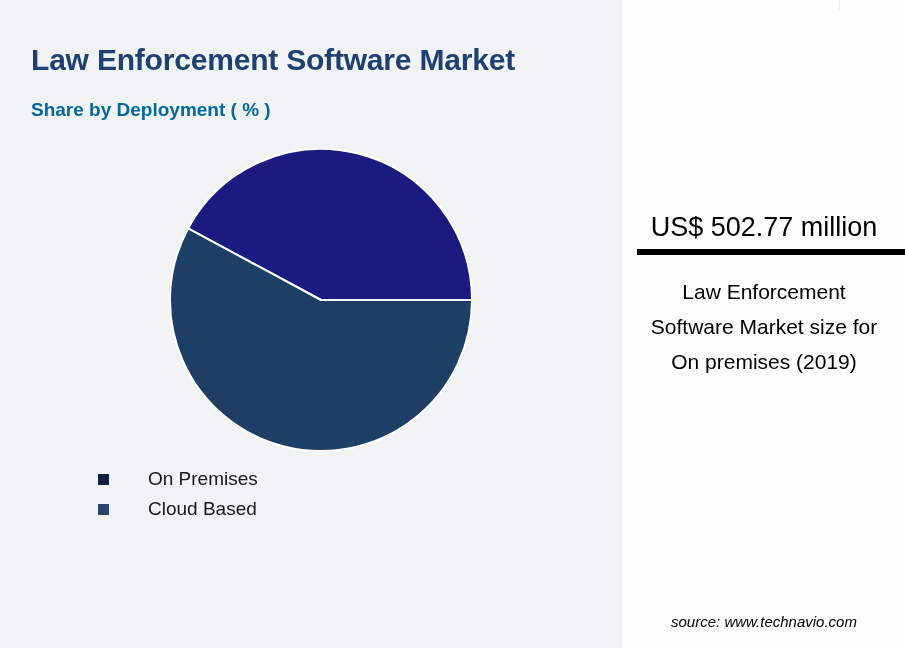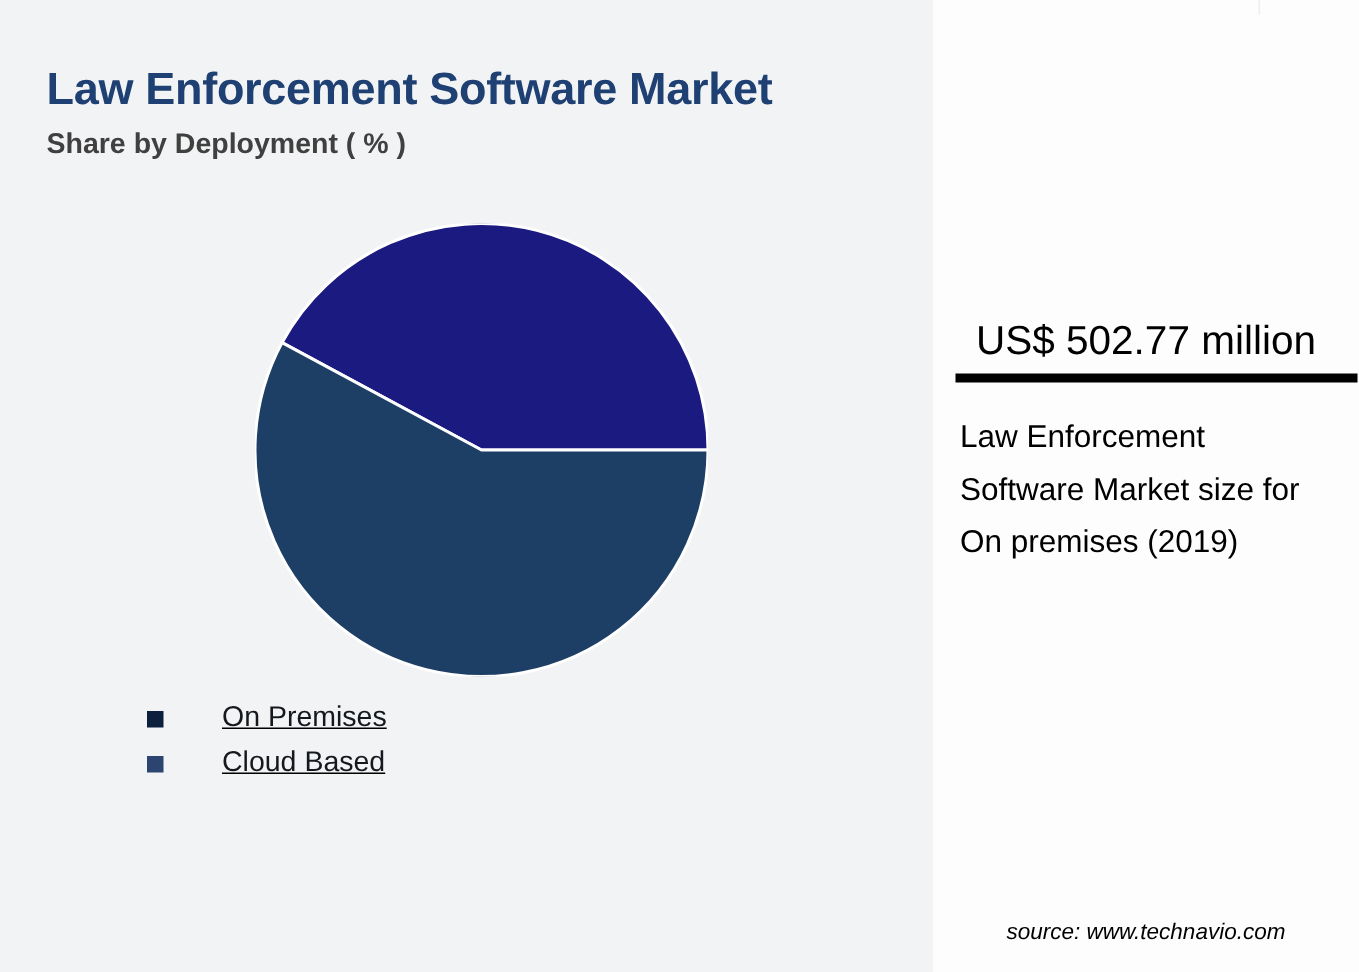--- a/index.html
+++ b/index.html
@@ -36,24 +36,24 @@
     top: 43px;
     font-size: 30px;
     font-weight: bold;
     color: #1f4072;
     letter-spacing: -0.2px;
     white-space: nowrap;
   }
   #chart-subtitle {
     position: absolute;
     left: 31px;
-    top: 86px;
+    top: 99px;
     font-size: 19px;
     font-weight: bold;
-    color: #404040;
+    color: #0369a1;
     white-space: nowrap;
   }
 
   
   #pie-wrap {
     position: absolute;
     left: 170px;
     top: 149px;
     width: 302px;
     height: 302px;
@@ -62,21 +62,20 @@
     display: block;
     width: 302px;
     height: 302px;
   }
 
   
   #legend {
     position: absolute;
     left: 98px;
     top: 464px;
-    text-decoration: underline;
   }
   .legend-row {
     display: flex;
     align-items: center;
     height: 30px;
   }
   .legend-swatch {
     width: 11px;
     height: 11px;
     flex: 0 0 auto;
@@ -121,20 +120,21 @@
     top: 249px;
     width: 268px;
     height: 6px;
     background: #000000;
   }
   #value-caption {
     position: absolute;
     left: 18px;
     top: 274px;
     width: 248px;
+    text-align: center;
     font-size: 21px;
     line-height: 35px;
     color: #000000;
   }
   #source-note {
     position: absolute;
     left: 0;
     top: 613px;
     width: 284px;
     text-align: center;

